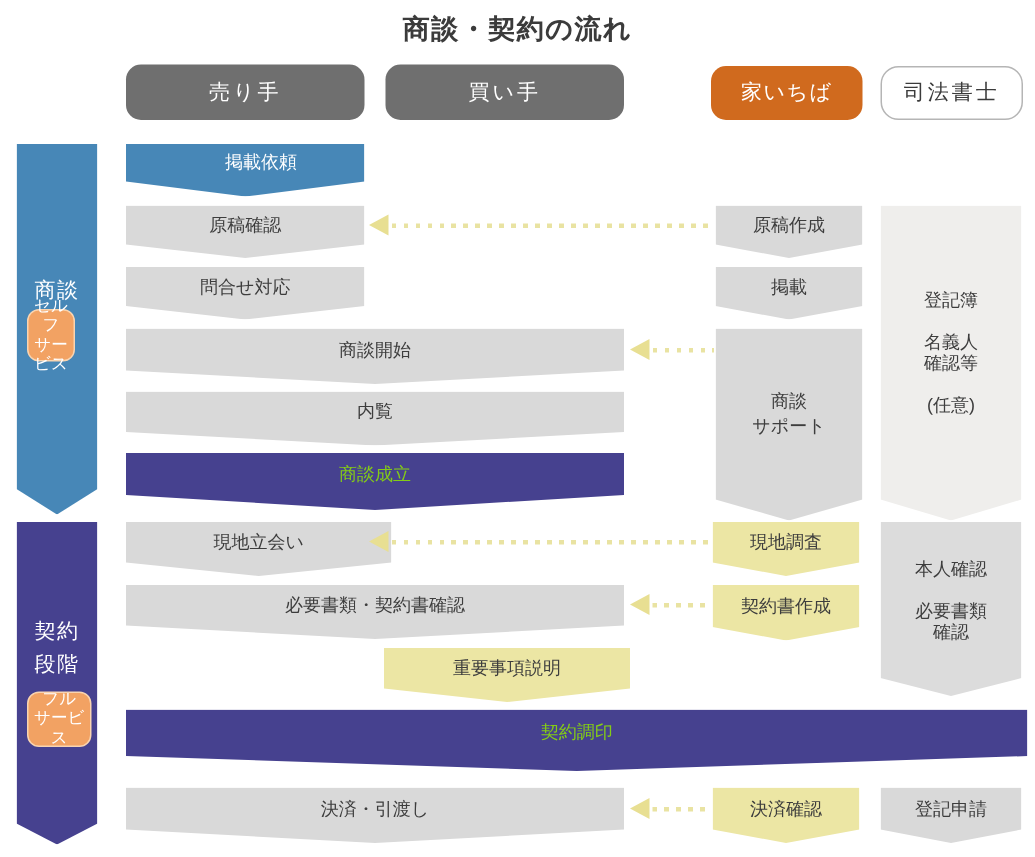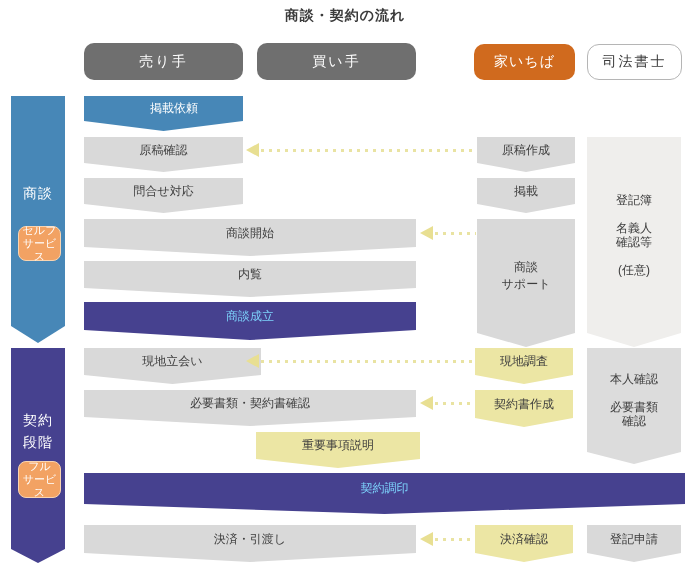--- a/index.html
+++ b/index.html
@@ -3,41 +3,41 @@
 <meta charset="utf-8">
 <style>
   html,body{margin:0;padding:0;background:#fff;}
   #stage{
     position:relative;width:690px;height:571px;background:#ffffff;overflow:hidden;
     font-family:"Liberation Sans","DejaVu Sans",sans-serif;color:#3d3d3d;
   }
   .pre{white-space:pre-line;}
   #title{
     position:absolute;left:0;right:0;top:7px;text-align:center;
-    font-size:14px;font-weight:bold;color:#3b3b3b;letter-spacing:1px;font-family:Liberation Serif, serif;
+    font-size:18px;font-weight:bold;color:#3b3b3b;letter-spacing:1px;font-family:Liberation Serif, serif;
   }
   .colhead{
     position:absolute;border-radius:10px;display:flex;align-items:center;justify-content:center;
     font-size:14px;color:#fff;background:#6f6f6f;letter-spacing:2px;
   }
   .colhead.orange{background:#d06a1e;letter-spacing:1px;}
   .colhead.white{background:#fff;border:1px solid #b5b5b5;color:#3b3b3b;box-sizing:border-box;border-radius:12px;}
   .chev{
     position:absolute;display:flex;align-items:center;justify-content:center;text-align:center;
     font-size:12px;box-sizing:border-box;padding-bottom:9px;
     clip-path:polygon(0 0,100% 0,100% calc(100% - 9px),50% 100%,0 calc(100% - 9px));
   }
   .chev.v10{padding-bottom:10px;clip-path:polygon(0 0,100% 0,100% calc(100% - 10px),50% 100%,0 calc(100% - 10px));}
   .chev.v12{padding-bottom:12px;clip-path:polygon(0 0,100% 0,100% calc(100% - 12px),50% 100%,0 calc(100% - 12px));}
   .chev.v14{padding-bottom:14px;clip-path:polygon(0 0,100% 0,100% calc(100% - 14px),50% 100%,0 calc(100% - 14px));}
   .gray{background:#d9d9d9;}
   .midgray{background:#dcdcdc;}
   .lightgray{background:#efeeec;}
   .blue{background:#4787b7;color:#fff;padding-left:21px;}
-  .purple{background:#46418f;color:#7dd3fc;}
+  .purple{background:#46418f;color:#84cc16;}
   .yellow{background:#ece6a4;}
   .band{
     position:absolute;box-sizing:border-box;
   }
   .band .phase-label{
     position:absolute;left:0;width:100%;text-align:center;color:#fff;font-size:14px;line-height:22px;letter-spacing:1px;
   }
   .badge{
     position:absolute;background:#f2a263;border:1px solid #f9d4b0;border-radius:8px;
     color:#fff;font-size:11px;line-height:13px;display:flex;align-items:center;justify-content:center;
@@ -71,21 +71,21 @@
   </div>
   <div class="colhead white" style="left:587px;top:44px;width:95px;height:36px;">
     <span>司法書士</span>
   </div>
   <div class="colhead orange" style="left:474px;top:44px;width:101px;height:36px;">
     <span>家いちば</span>
   </div>
 
   <div class="band bluev" style="left:11px;top:96px;width:54px;height:247px;">
     <div class="phase-label pre" style="top:86px;">商談</div>
-    <div class="badge pre" style="left:7px;top:130px;width:43px;height:35px;">セルフ
+    <div class="badge pre" style="left:7px;top:110px;width:32px;height:35px;">セルフ
 サービス</div>
   </div>
   <div class="band purplev" style="left:11px;top:348px;width:54px;height:215px;">
     <div class="phase-label pre" style="top:61px;">契約
 段階</div>
     <div class="badge pre" style="left:7px;top:113px;width:43px;height:37px;">フル
 サービス</div>
   </div>
 
   <div class="chev blue v10" style="left:84px;top:96px;width:159px;height:35px;">

